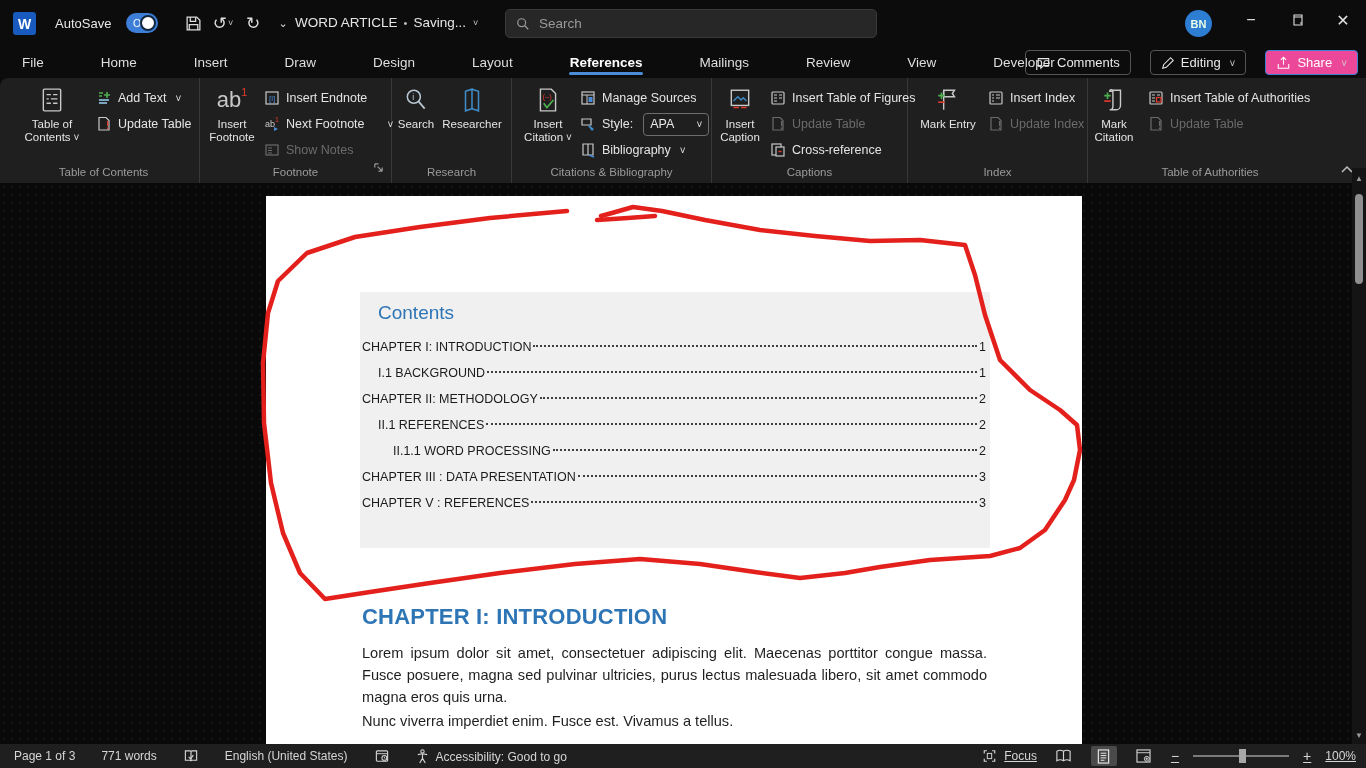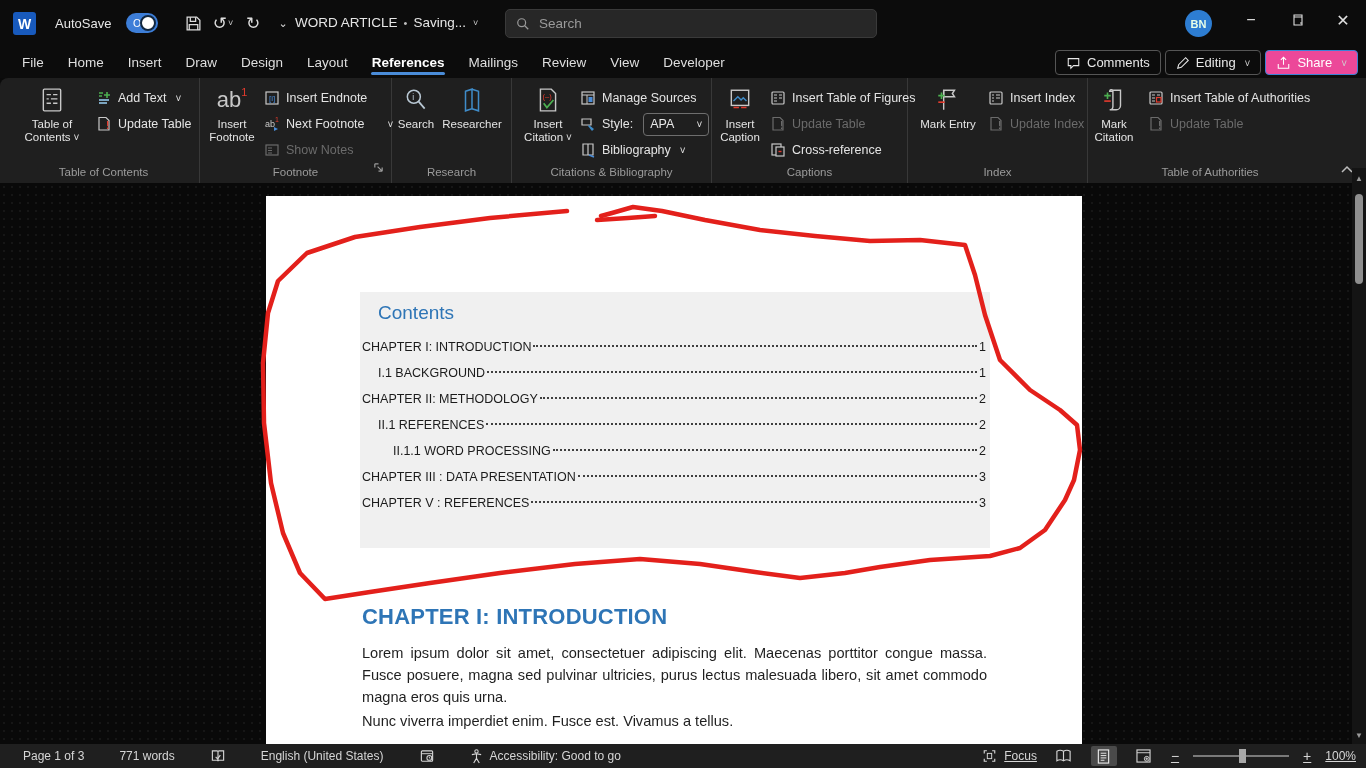--- a/index.html
+++ b/index.html
@@ -28,26 +28,26 @@
   .search-box input { background:transparent; border:none; outline:none; color:#b3b3b3; font-size:13.5px; width:300px;
     font-family:"Liberation Sans","DejaVu Sans",sans-serif; }
   .search-box input::placeholder { color:#9a9a9a; }
   .avatar { position:absolute; left:1185px; top:10px; width:27px; height:27px; border-radius:50%; background:#2d7dd2;
     color:#e8ffe8; font-size:11px; font-weight:bold; display:flex; align-items:center; justify-content:center; }
   .win-btn { position:absolute; top:0; width:46px; height:40px; display:flex; align-items:center; justify-content:center; color:#e0e0e0; }
 
   
   .menubar { position:absolute; left:0; top:47px; width:1366px; height:31px; background:#0c0c0c;
     display:flex; align-items:center; }
-  .tabs { display:flex; margin-left:10px; }
+  .tabs { display:flex; margin-left:10px;gap:33px; }
   .tab { position:relative; padding:6px 12px; font-size:13.5px; color:#dfdfdf; cursor:default; }
   .tab.active { font-weight:bold; color:#fff; }
   .tab.active::after { content:""; position:absolute; left:11px; right:11px; bottom:1px; height:3px;
     border-radius:2px; background:#4a8cd8; }
-  .mb-right { position:absolute; right:8px; top:3px; display:flex; gap:4px; }
+  .mb-right { position:absolute; right:8px; top:3px; display:flex; gap:19px; }
   .mb-btn { height:25px; border:1px solid #555; border-radius:4px; background:transparent; color:#e8e8e8;
     display:flex; align-items:center; gap:6px; padding:0 10px; font-size:13px; }
   .mb-btn.share { background:#ec4899; border-color:#3b82d6; color:#fff; }
 
   
   .ribbon { position:absolute; left:0; top:78px; width:1366px; height:105px; background:#1f1f1f; border-radius:8px 0 0 0; }
   .group { position:absolute; top:0; height:105px; border-right:1px solid #383838; }
   .group.last { border-right:none; }
   .group-label { position:absolute; bottom:5px; left:0; right:0; text-align:center; font-size:11.5px; color:#9b9b9b; white-space:nowrap; }
   .bigbtn { position:absolute; top:7px; display:flex; flex-direction:column; align-items:center; width:64px; }
@@ -81,21 +81,21 @@
 
   
   .scrollbar { position:absolute; right:0; top:168px; width:14px; height:576px; background:#141414; }
   .sb-arrow { position:absolute; left:0; width:14px; text-align:center; font-size:8px; color:#9a9a9a; }
   .sb-thumb { position:absolute; left:3px; top:26px; width:8px; height:90px; background:#8f8f8f; border-radius:4px; }
 
   
   .statusbar { position:absolute; left:0; top:744px; width:1366px; height:24px; background:#1f1f1f;
     display:flex; align-items:center; color:#d6d6d6; font-size:12px; }
   .sb-left { display:flex; align-items:center; margin-left:14px; gap:26px; }
-  .sb-item { display:flex; align-items:flex-start; gap:7px; white-space:nowrap;margin-left:9px; }
+  .sb-item { display:flex; align-items:flex-end; gap:7px; white-space:nowrap; }
   .sb-right { position:absolute; right:10px; display:flex; align-items:center; gap:14px;text-decoration:underline; }
   .view-icon { width:26px; height:20px; display:flex; align-items:center; justify-content:center; border-radius:2px; }
   .view-icon.active { background:#4a4a4a; }
   .zoom-track { position:relative; width:96px; height:2px; background:#7a7a7a; }
   .zoom-thumb { position:absolute; left:46px; top:-6px; width:7px; height:14px; background:#a8a8a8; }
   .zoom-sign { font-size:14px; color:#d6d6d6; }
 </style>
 </head>
 <body>
 

